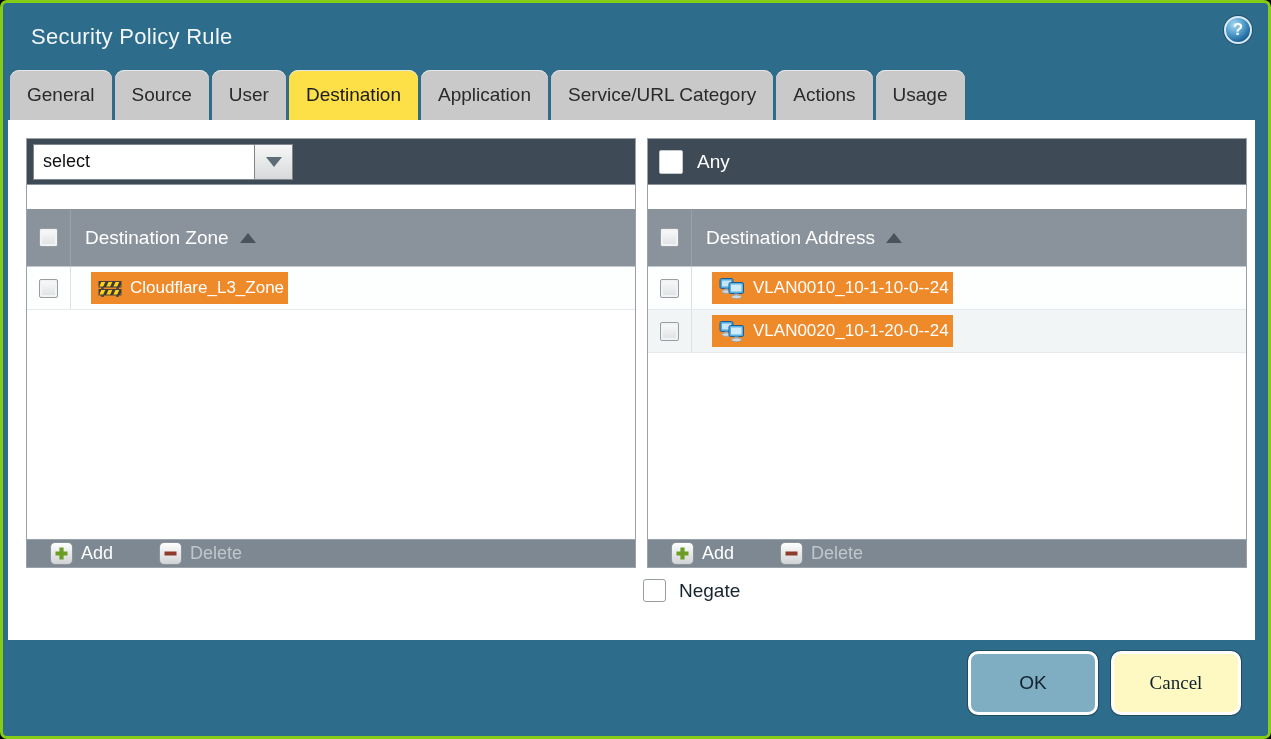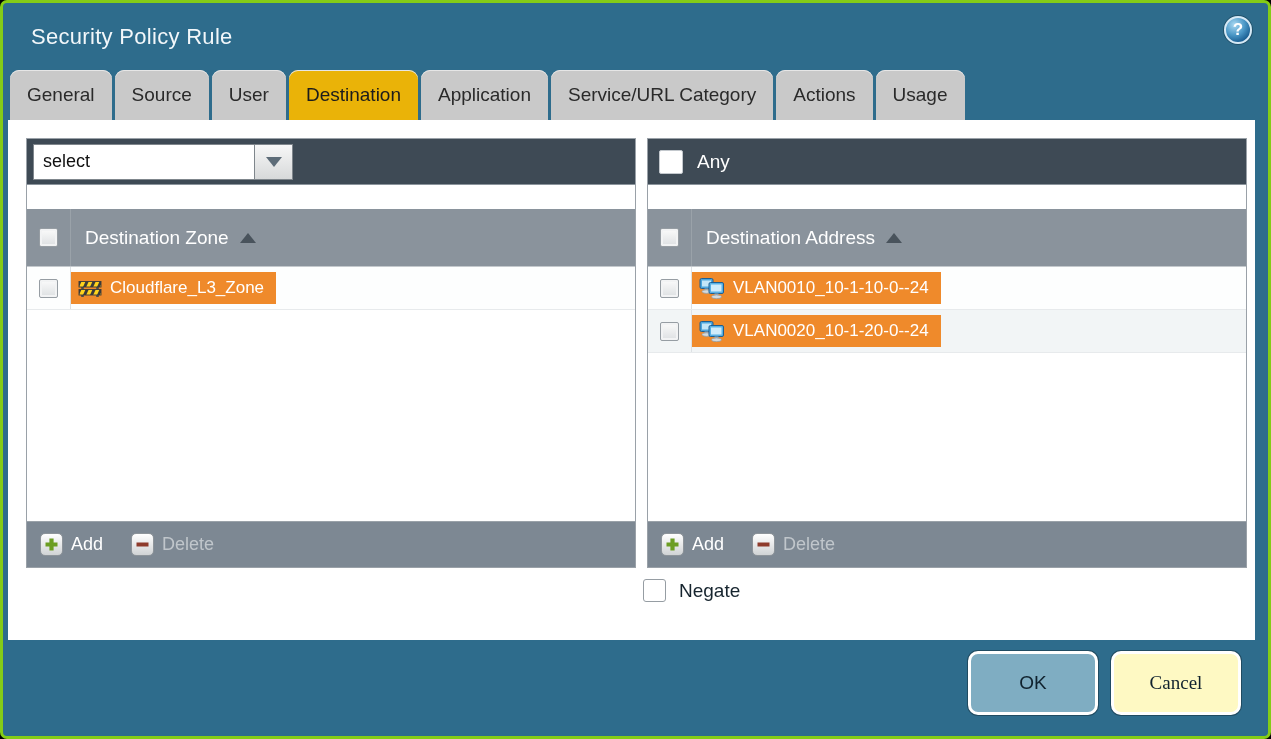--- a/index.html
+++ b/index.html
@@ -51,21 +51,21 @@
     background:#c9c9c9;
     border-radius:9px 9px 0 0;
     padding:0 17px;
     display:flex; align-items:center;
     font-size:19px;
     color:#2a2a2a;
     cursor:pointer;
     box-shadow:inset 0 1px 0 #e6e6e6;
   }
   .tab.active {
-    background:#eab308;
+    background:#fde047;
     color:#1c1c1c;
   }
   
   .content {
     position:absolute;
     left:5px; top:117px;
     width:1247px; height:520px;
     background:#fff;
   }
   .panel {
@@ -166,38 +166,38 @@
   .list { flex:1; background:#fff; overflow:hidden; }
   .row {
     height:43px;
     display:flex; align-items:center;
     border-bottom:1px solid #e7eaec;
     background:#fdfefe;
   }
   .row:nth-child(even) { background:#f2f5f6; }
   .row .cb-cell { border-right:1px solid #dde1e4; }
   .tag {
-    margin-left:0;
+    margin-left:20px;
     height:32px;
     background:#ef8a2b;
     color:#fff;
     display:flex; align-items:center; gap:8px;
-    padding:0 12px 0 7px;
+    padding:0 4px 0 7px;
     font-size:17px;
     cursor:pointer;
     white-space:nowrap;
   }
   .tag svg { flex:0 0 auto; }
 
   
   .panel-footer {
-    height:46px;
+    height:28px;
     background:#7d8893;
-    display:flex; align-items:center; gap:28px;
-    padding:0 13px;
+    display:flex; align-items:center; gap:46px;
+    padding:0 23px;
     border-top:1px solid #9aa2a9;
   }
   .tool-btn {
     display:flex; align-items:center; gap:8px;
     cursor:pointer;
   }
   .tool-icon {
     width:23px; height:23px;
     border-radius:5px;
     background:linear-gradient(#ffffff,#d0d3d5);

